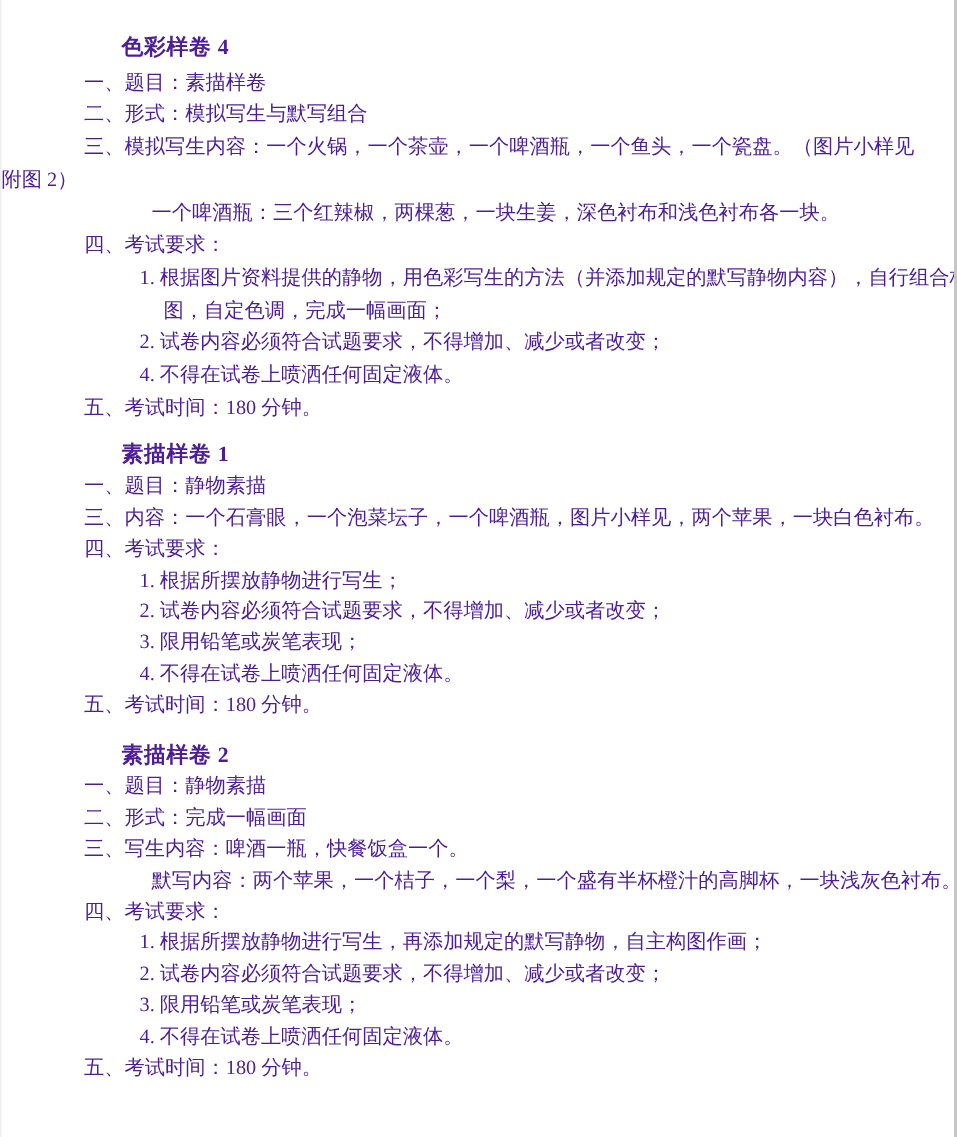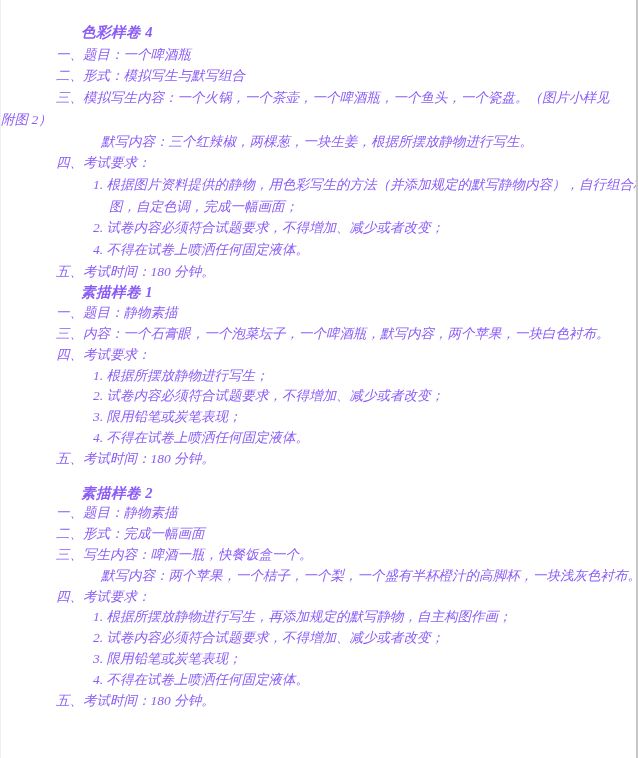--- a/index.html
+++ b/index.html
@@ -14,70 +14,69 @@
   }
   .page {
     position: relative;
     box-sizing: border-box;
     width: 638px;
     height: 758px;
     background: #ffffff;
     border-left: 1px solid #efefef;
     border-right: 2px solid #c6c6c6;
     font-family: "Liberation Serif", "DejaVu Serif", serif;
-    color: #8b5cf6;
+    color: #4c1d95;
     padding-top: 22px;
     overflow: hidden;
-    font-style: italic;
   }
   .ln {
     white-space: nowrap;
     font-size: 13.5px;
   }
   .ttl {
     margin-left: 80px;
     font-weight: 700;
     font-size: 14.5px;
     letter-spacing: 0.5px;
   }
   .i1   { margin-left: 55px;  }  
   .sub  { margin-left: 92px;  }  
   .cont { margin-left: 108px; }  
   .note { margin-left: 100px; }  
   .fig  { }  
   .sec1 .ln { line-height: 21.7px; }
   .sec2 .ln { line-height: 20.8px; }
   .sec3 .ln { line-height: 20.8px; }
-  .sec2 { }
+  .sec2 { margin-top: 11px; }
   .sec3 { margin-top: 13px; }
 </style>
 </head>
 <body>
 
 <div class="page">
 
   <div class="sec sec1">
     <div class="ln ttl">色彩样卷 4</div>
-    <div class="ln i1">一、题目：一个啤酒瓶</div>
+    <div class="ln i1">一、题目：素描样卷</div>
     <div class="ln i1">二、形式：模拟写生与默写组合</div>
     <div class="ln i1">三、模拟写生内容：一个火锅，一个茶壶，一个啤酒瓶，一个鱼头，一个瓷盘。（图片小样见</div>
     <div class="ln fig">附图 2）</div>
-    <div class="ln note">默写内容：三个红辣椒，两棵葱，一块生姜，根据所摆放静物进行写生。</div>
+    <div class="ln note">一个啤酒瓶：三个红辣椒，两棵葱，一块生姜，深色衬布和浅色衬布各一块。</div>
     <div class="ln i1">四、考试要求：</div>
     <div class="ln sub">1. 根据图片资料提供的静物，用色彩写生的方法（并添加规定的默写静物内容），自行组合构</div>
     <div class="ln cont">图，自定色调，完成一幅画面；</div>
     <div class="ln sub">2. 试卷内容必须符合试题要求，不得增加、减少或者改变；</div>
     <div class="ln sub">4. 不得在试卷上喷洒任何固定液体。</div>
     <div class="ln i1">五、考试时间：180 分钟。</div>
   </div>
 
   <div class="sec sec2">
     <div class="ln ttl">素描样卷 1</div>
     <div class="ln i1">一、题目：静物素描</div>
-    <div class="ln i1">三、内容：一个石膏眼，一个泡菜坛子，一个啤酒瓶，默写内容，两个苹果，一块白色衬布。</div>
+    <div class="ln i1">三、内容：一个石膏眼，一个泡菜坛子，一个啤酒瓶，图片小样见，两个苹果，一块白色衬布。</div>
     <div class="ln i1">四、考试要求：</div>
     <div class="ln sub">1. 根据所摆放静物进行写生；</div>
     <div class="ln sub">2. 试卷内容必须符合试题要求，不得增加、减少或者改变；</div>
     <div class="ln sub">3. 限用铅笔或炭笔表现；</div>
     <div class="ln sub">4. 不得在试卷上喷洒任何固定液体。</div>
     <div class="ln i1">五、考试时间：180 分钟。</div>
   </div>
 
   <div class="sec sec3">
     <div class="ln ttl">素描样卷 2</div>

